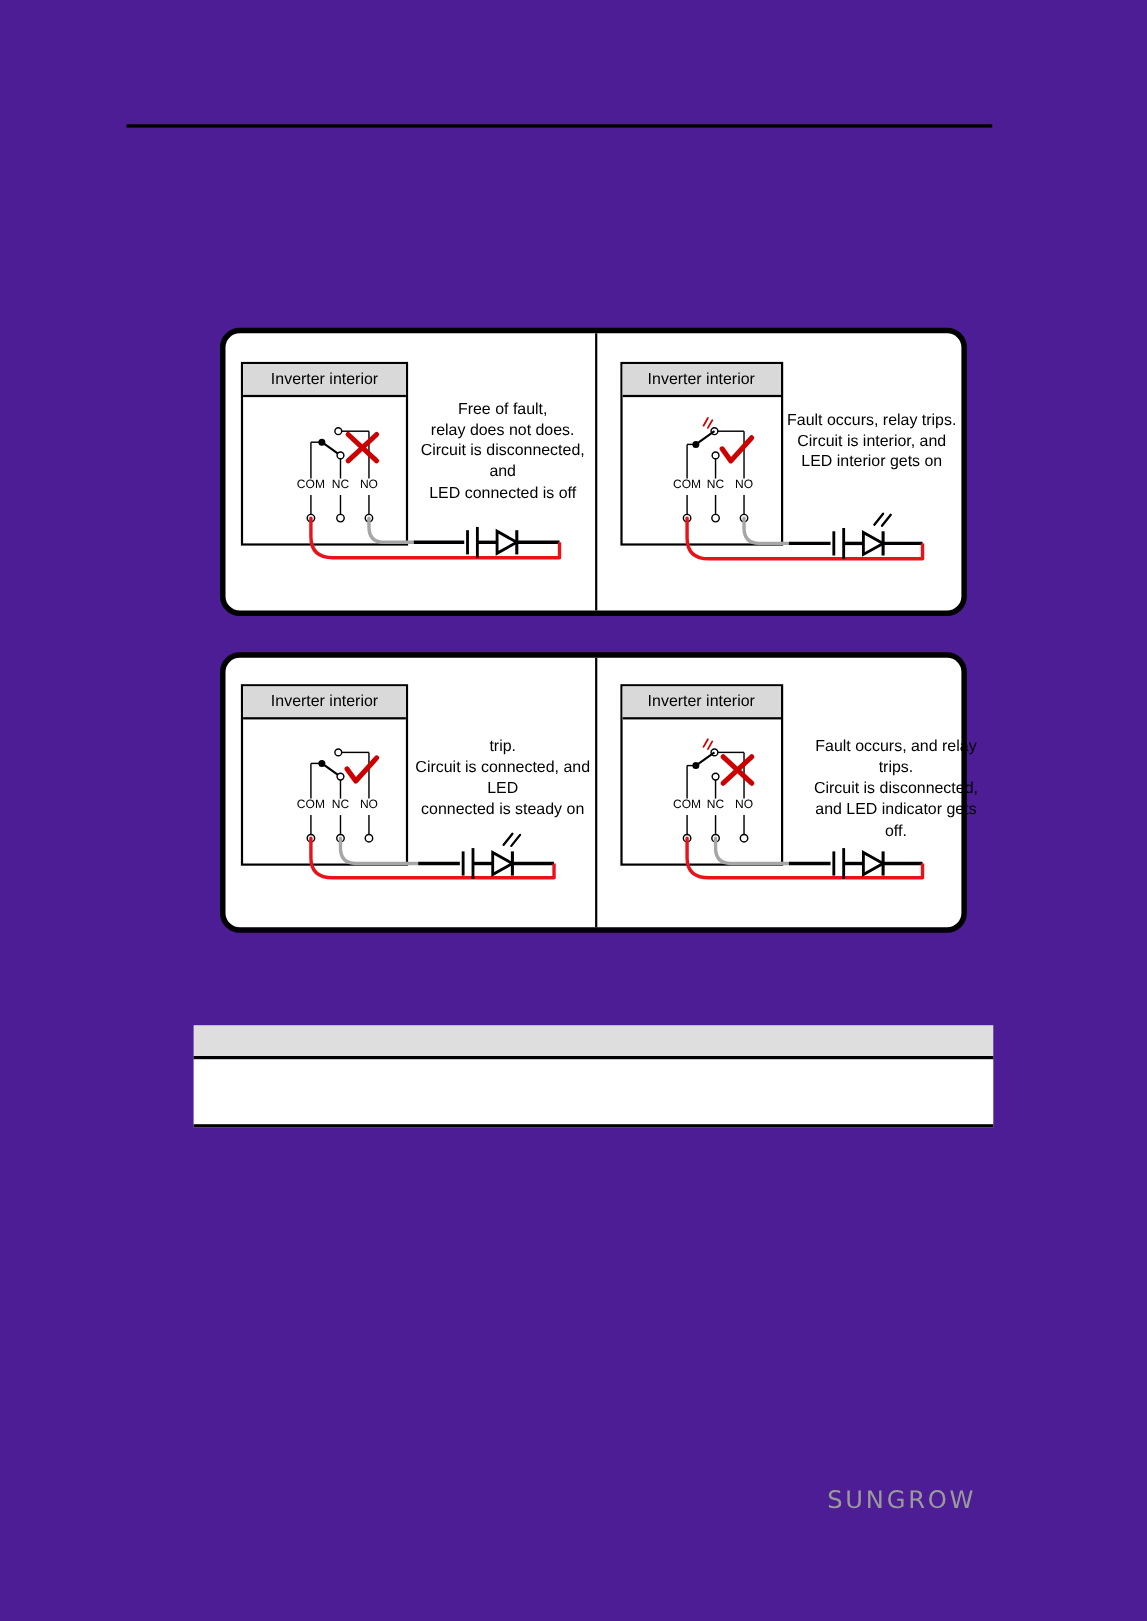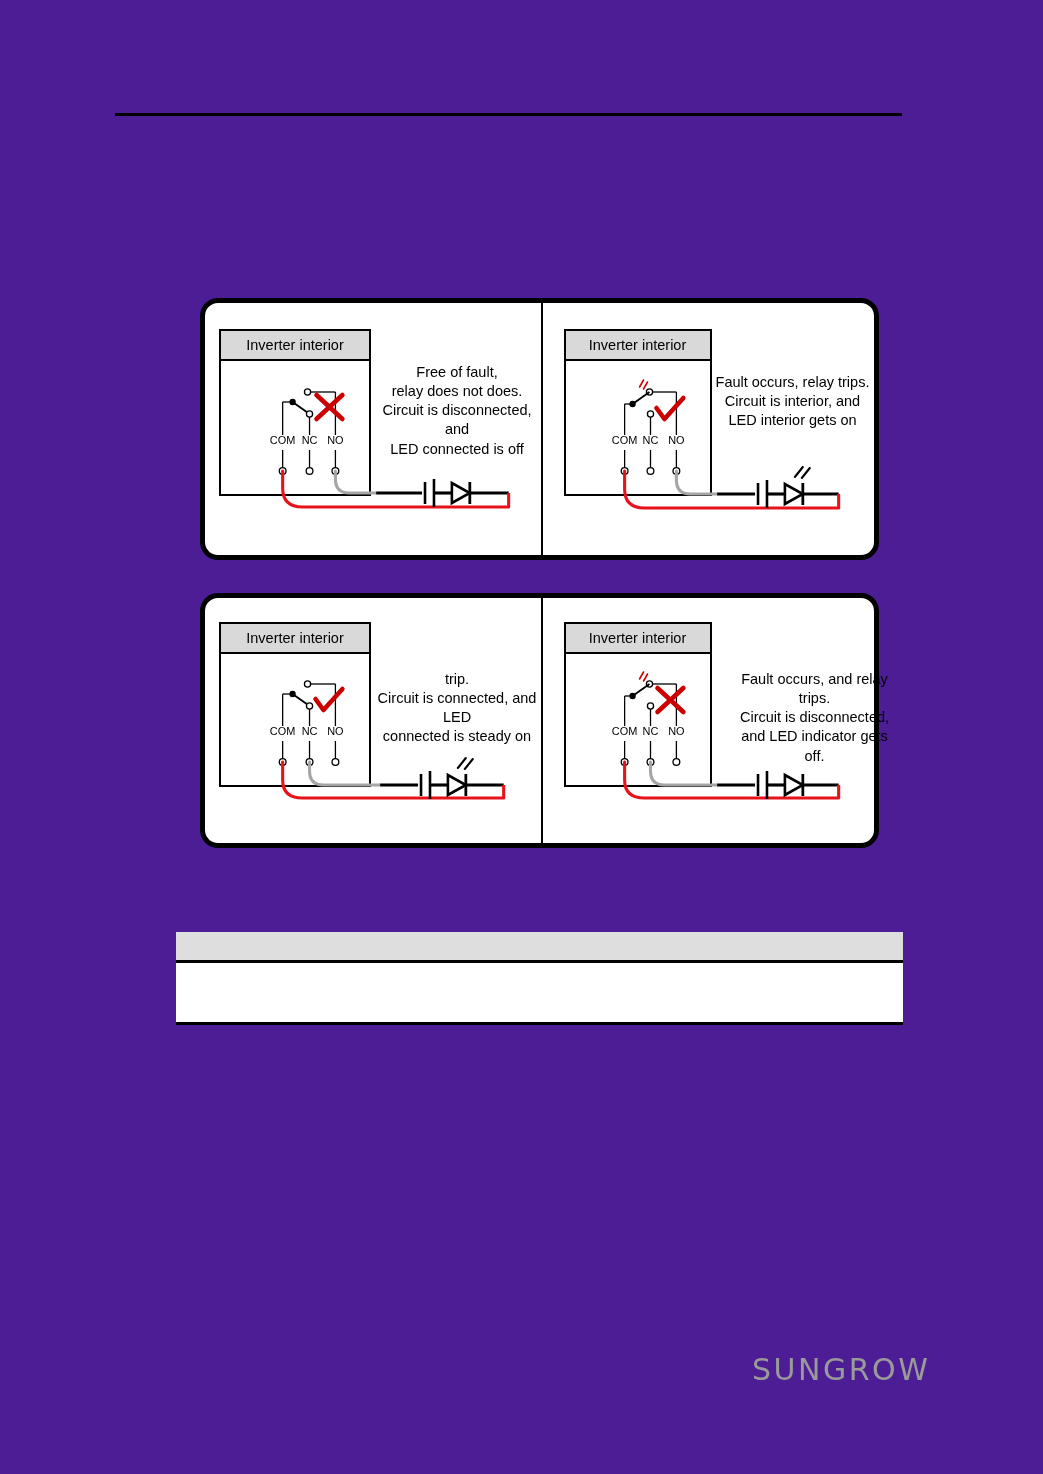--- a/index.html
+++ b/index.html
@@ -116,21 +116,21 @@
     height: 62px;
     border-bottom: 3px solid #000000;
     background: #ffffff;
   }
 
   
   .logo {
     position: absolute;
     left: 752px;
     top: 1352px;
-    font-size: 30px;
+    font-size: 22px;
     letter-spacing: 2.5px;
     color: #9a9a9a;
     font-family: "DejaVu Sans", sans-serif;
     font-weight: 400;
     white-space: nowrap;
   }
 </style>
 </head>
 <body>
 

